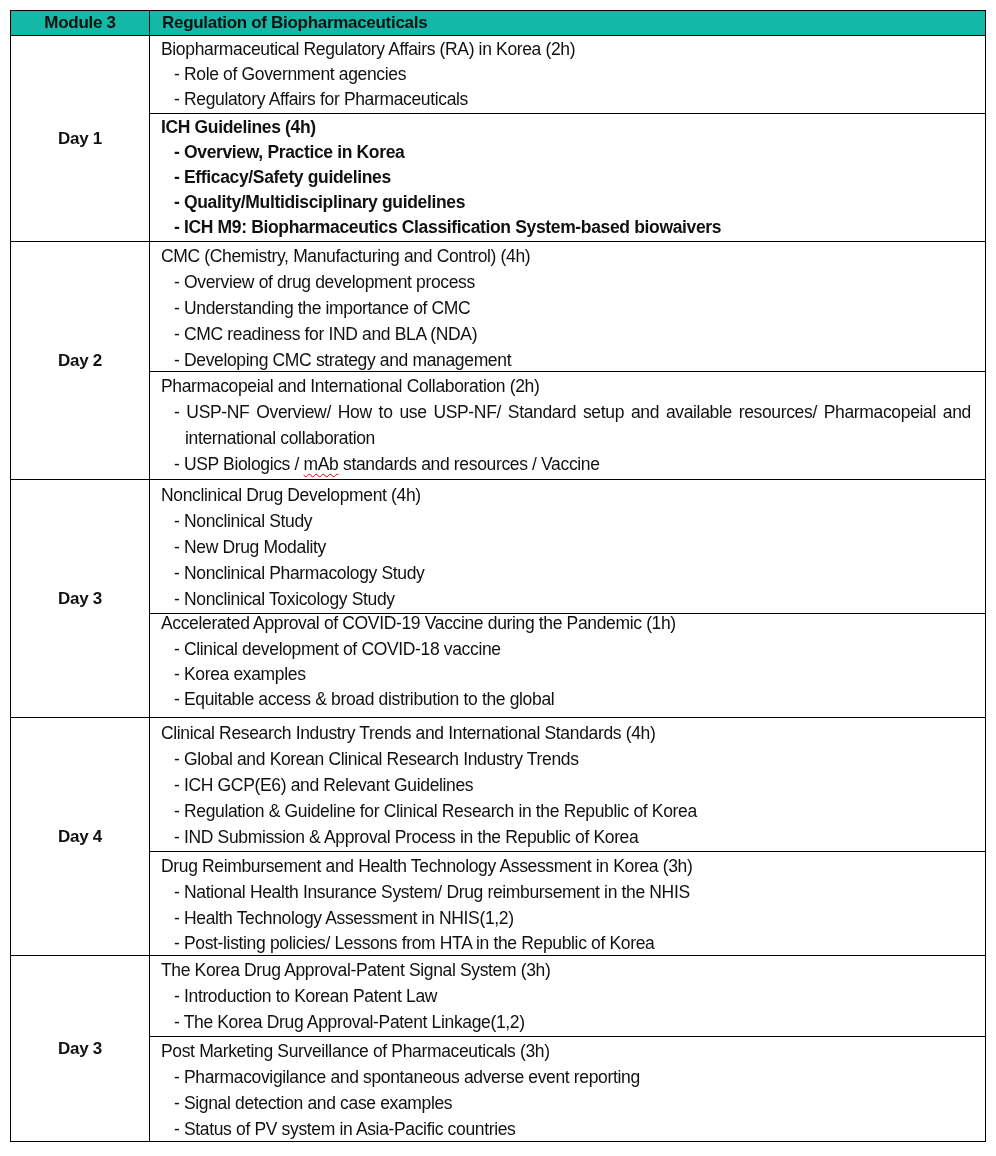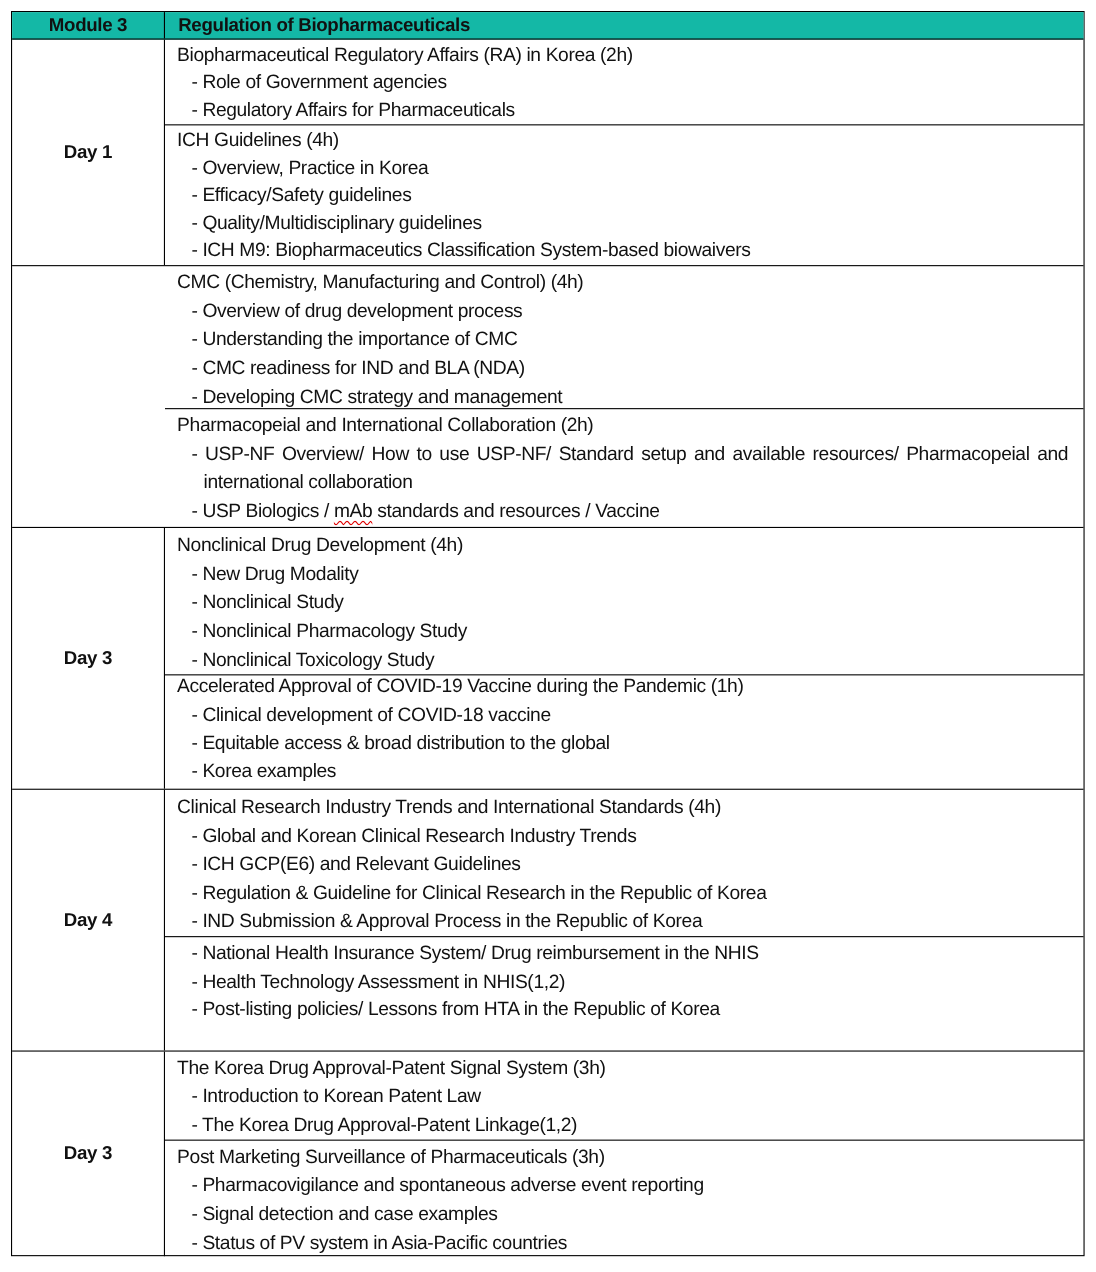--- a/index.html
+++ b/index.html
@@ -40,31 +40,32 @@
   </div>
 
   <div class="day" style="top:25px;height:206px;">
     <div class="lbl">Day 1</div>
     <div class="subs">
       <div class="sub split tight" style="top:0;height:78px;padding-top:1px;">
         <div class="title">Biopharmaceutical Regulatory Affairs (RA) in Korea (2h)</div>
         <div class="item">- Role of Government agencies</div>
         <div class="item">- Regulatory Affairs for Pharmaceuticals</div>
       </div>
-      <div class="sub" style="top:78px;height:128px;padding-top:1px;">
+      <div class="sub" style="top:78px;height:128px;padding-top:1px;font-weight:bold;">
         <div class="title tight" style="height:25px;line-height:25px;">ICH Guidelines (4h)</div>
         <div class="item" style="line-height:25px;">- Overview, Practice in Korea</div>
         <div class="item" style="line-height:25px;">- Efficacy/Safety guidelines</div>
         <div class="item" style="line-height:25px;">- Quality/Multidisciplinary  guidelines</div>
         <div class="item" style="line-height:25px;">- ICH M9: Biopharmaceutics Classification System-based biowaivers</div>
       </div>
     </div>
   </div>
 
   <div class="day" style="top:231px;height:238px;">
+    <div class="lbl">Day 2</div>
     <div class="subs">
       <div class="sub split" style="top:0;height:130px;padding-top:1px;">
         <div class="title">CMC (Chemistry, Manufacturing and Control) (4h)</div>
         <div class="item">- Overview of drug development process</div>
         <div class="item">- Understanding the importance of CMC</div>
         <div class="item">- CMC readiness for IND and BLA (NDA)</div>
         <div class="item">- Developing CMC strategy and management</div>
       </div>
       <div class="sub" style="top:130px;height:108px;padding-top:1px;">
         <div class="title">Pharmacopeial and International Collaboration (2h)</div>
@@ -72,45 +73,46 @@
         <div class="item"><span>- USP Biologics / </span><span class="squiggle">mAb</span><span> standards and resources / Vaccine</span></div>
       </div>
     </div>
   </div>
 
   <div class="day" style="top:469px;height:238px;">
     <div class="lbl">Day 3</div>
     <div class="subs">
       <div class="sub split" style="top:0;height:134px;padding-top:2px;">
         <div class="title">Nonclinical Drug Development (4h)</div>
+        <div class="item">- Nonclinical Study</div>
         <div class="item">- New Drug Modality</div>
-        <div class="item">- Nonclinical Study</div>
         <div class="item">- Nonclinical Pharmacology Study</div>
         <div class="item">- Nonclinical Toxicology Study</div>
       </div>
       <div class="sub" style="top:129px;height:104px;padding-top:1px;">
         <div class="title">Accelerated Approval of COVID-19 Vaccine during the Pandemic (1h)</div>
         <div class="item">- Clinical development of COVID-18 vaccine</div>
+        <div class="item" style="line-height:24px;">- Korea examples</div>
         <div class="item">- Equitable access &amp; broad distribution to the global</div>
-        <div class="item" style="line-height:24px;">- Korea examples</div>
       </div>
     </div>
   </div>
 
   <div class="day" style="top:707px;height:238px;">
     <div class="lbl">Day 4</div>
     <div class="subs">
       <div class="sub split" style="top:0;height:134px;padding-top:2px;">
         <div class="title">Clinical Research Industry Trends and International Standards (4h)</div>
         <div class="item">- Global and Korean Clinical Research Industry Trends</div>
         <div class="item">- ICH GCP(E6) and Relevant Guidelines</div>
         <div class="item">- Regulation &amp; Guideline for Clinical Research in the Republic of Korea</div>
         <div class="item">- IND Submission &amp; Approval Process in the Republic of Korea</div>
       </div>
       <div class="sub" style="top:134px;height:104px;padding-top:1px;">
+        <div class="title">Drug Reimbursement and Health Technology Assessment in Korea (3h)</div>
         <div class="item">- National Health Insurance System/ Drug reimbursement in the NHIS</div>
         <div class="item">- Health Technology Assessment in NHIS(1,2)</div>
         <div class="item" style="line-height:24px;">- Post-listing policies/ Lessons from HTA in the Republic of Korea</div>
       </div>
     </div>
   </div>
 
   <div class="day" style="top:945px;height:186px;">
     <div class="lbl">Day 3</div>
     <div class="subs">

